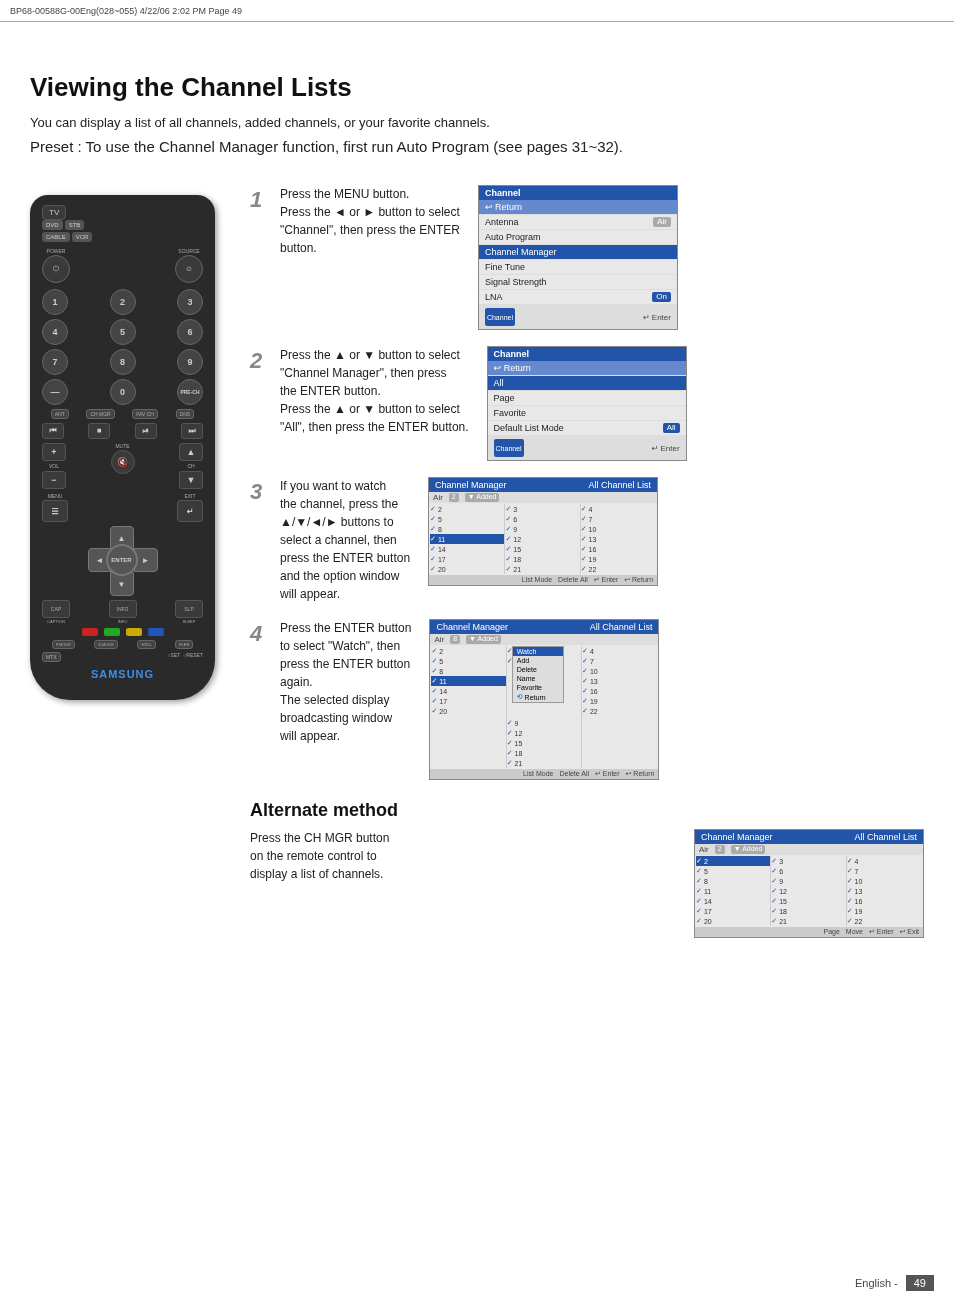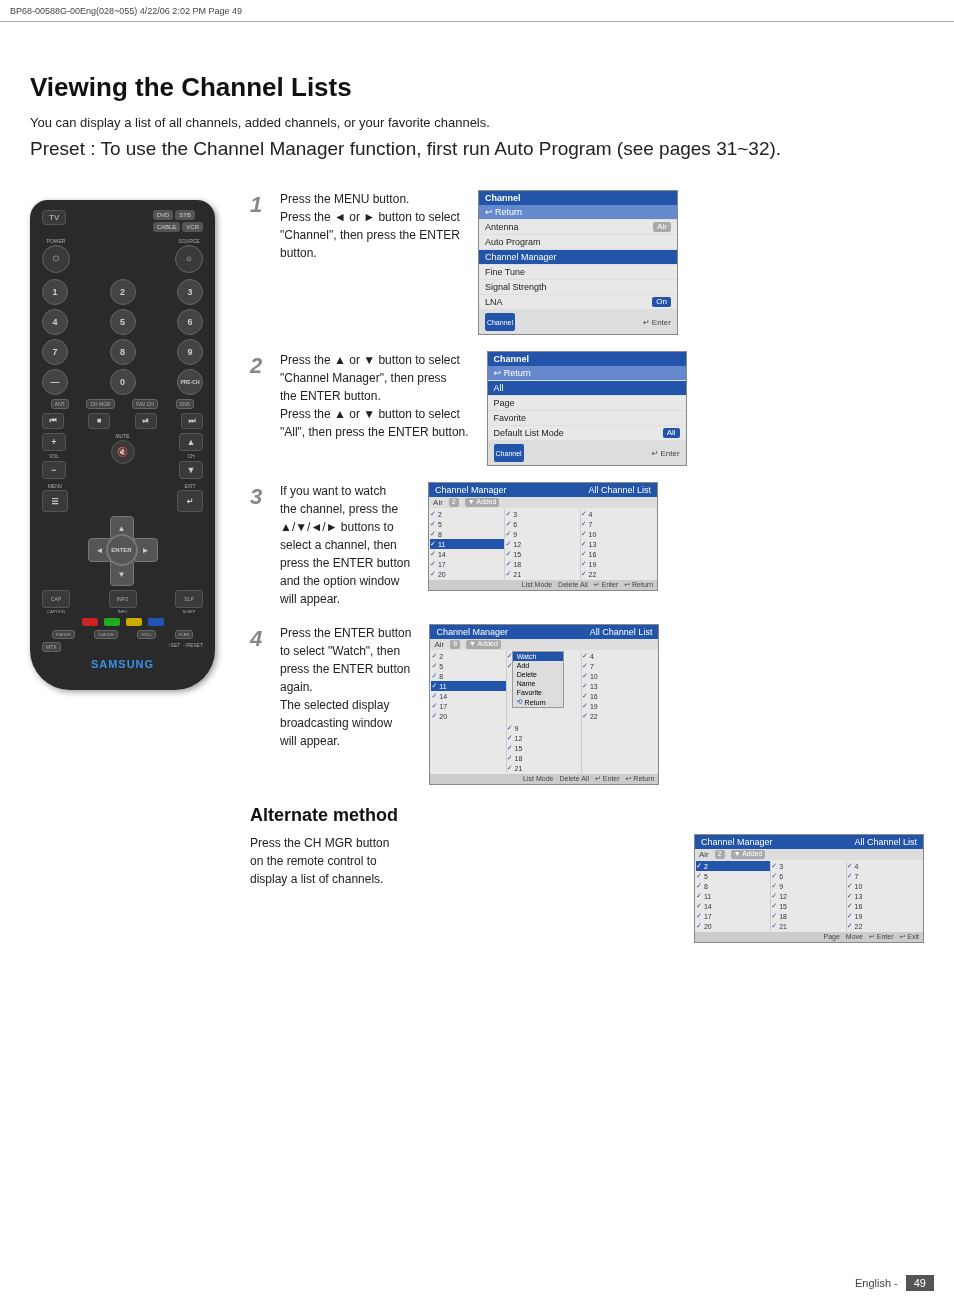--- a/index.html
+++ b/index.html
@@ -44,21 +44,21 @@
       color: #111;
     }
 
     .intro-text {
       font-size: 13px;
       color: #222;
       margin-bottom: 8px;
     }
 
     .preset-text {
-      font-size: 19px;
+      font-size: 15px;
       color: #222;
       margin-bottom: 30px;
     }
 
     
     .main-layout {
       display: flex;
       gap: 20px;
       margin-top: 10px;
     }
@@ -77,20 +77,21 @@
       margin-top: 10px;
       position: relative;
       box-shadow: 2px 2px 6px rgba(0,0,0,0.4);
     }
 
     .remote-top-buttons {
       display: flex;
       justify-content: space-between;
       align-items: flex-start;
       margin-bottom: 6px;
+      flex-direction: column;
     }
 
     .remote-tv-btn {
       background: #3a3a3a;
       border: 1px solid #555;
       border-radius: 4px;
       color: #ccc;
       font-size: 8px;
       padding: 2px 6px;
     }

